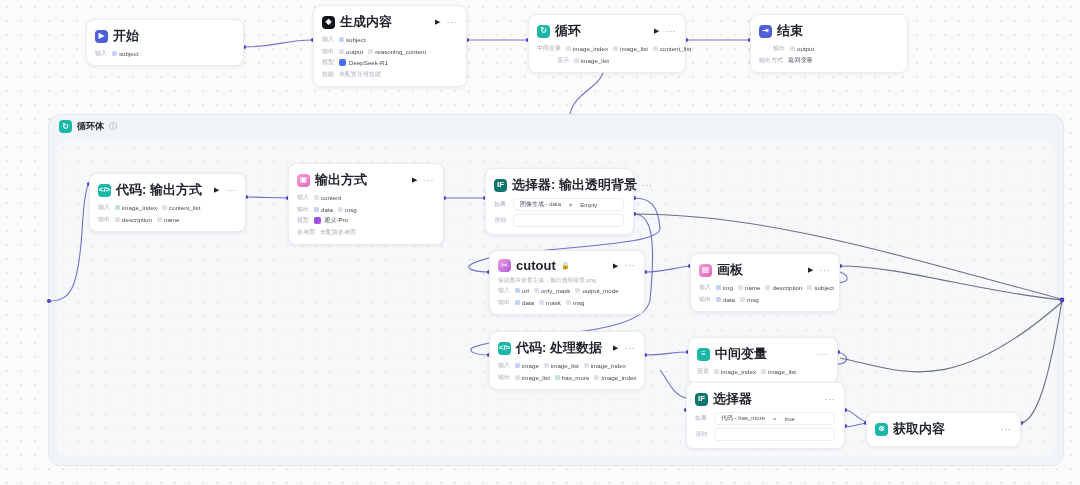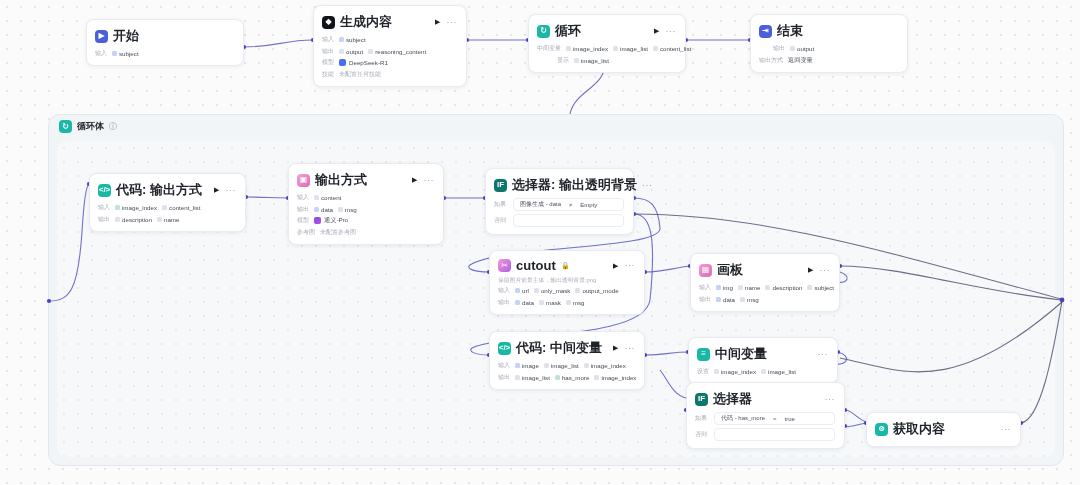--- a/index.html
+++ b/index.html
@@ -469,21 +469,21 @@
       <span class="chip">
           <i class="vtag"></i>
           <span>msg</span>
         </span>
     </div>
   </div>
 
   <div class="node" style="left:489px;top:331px;width:156px;">
     <div class="node-head">
       <span class="nicon ic-code">&lt;/&gt;</span>
-      <span class="ntitle">代码: 中间变量</span>
+      <span class="ntitle">代码: 处理数据</span>
       <span class="head-right">
         <span class="run-ico">▶</span>
         <span class="dots">···</span>
       </span>
     </div>
     <div class="row">
       <span class="rlabel">输入</span>
       <span class="chip">
           <i class="vtag blue"></i>
           <span>image</span>

